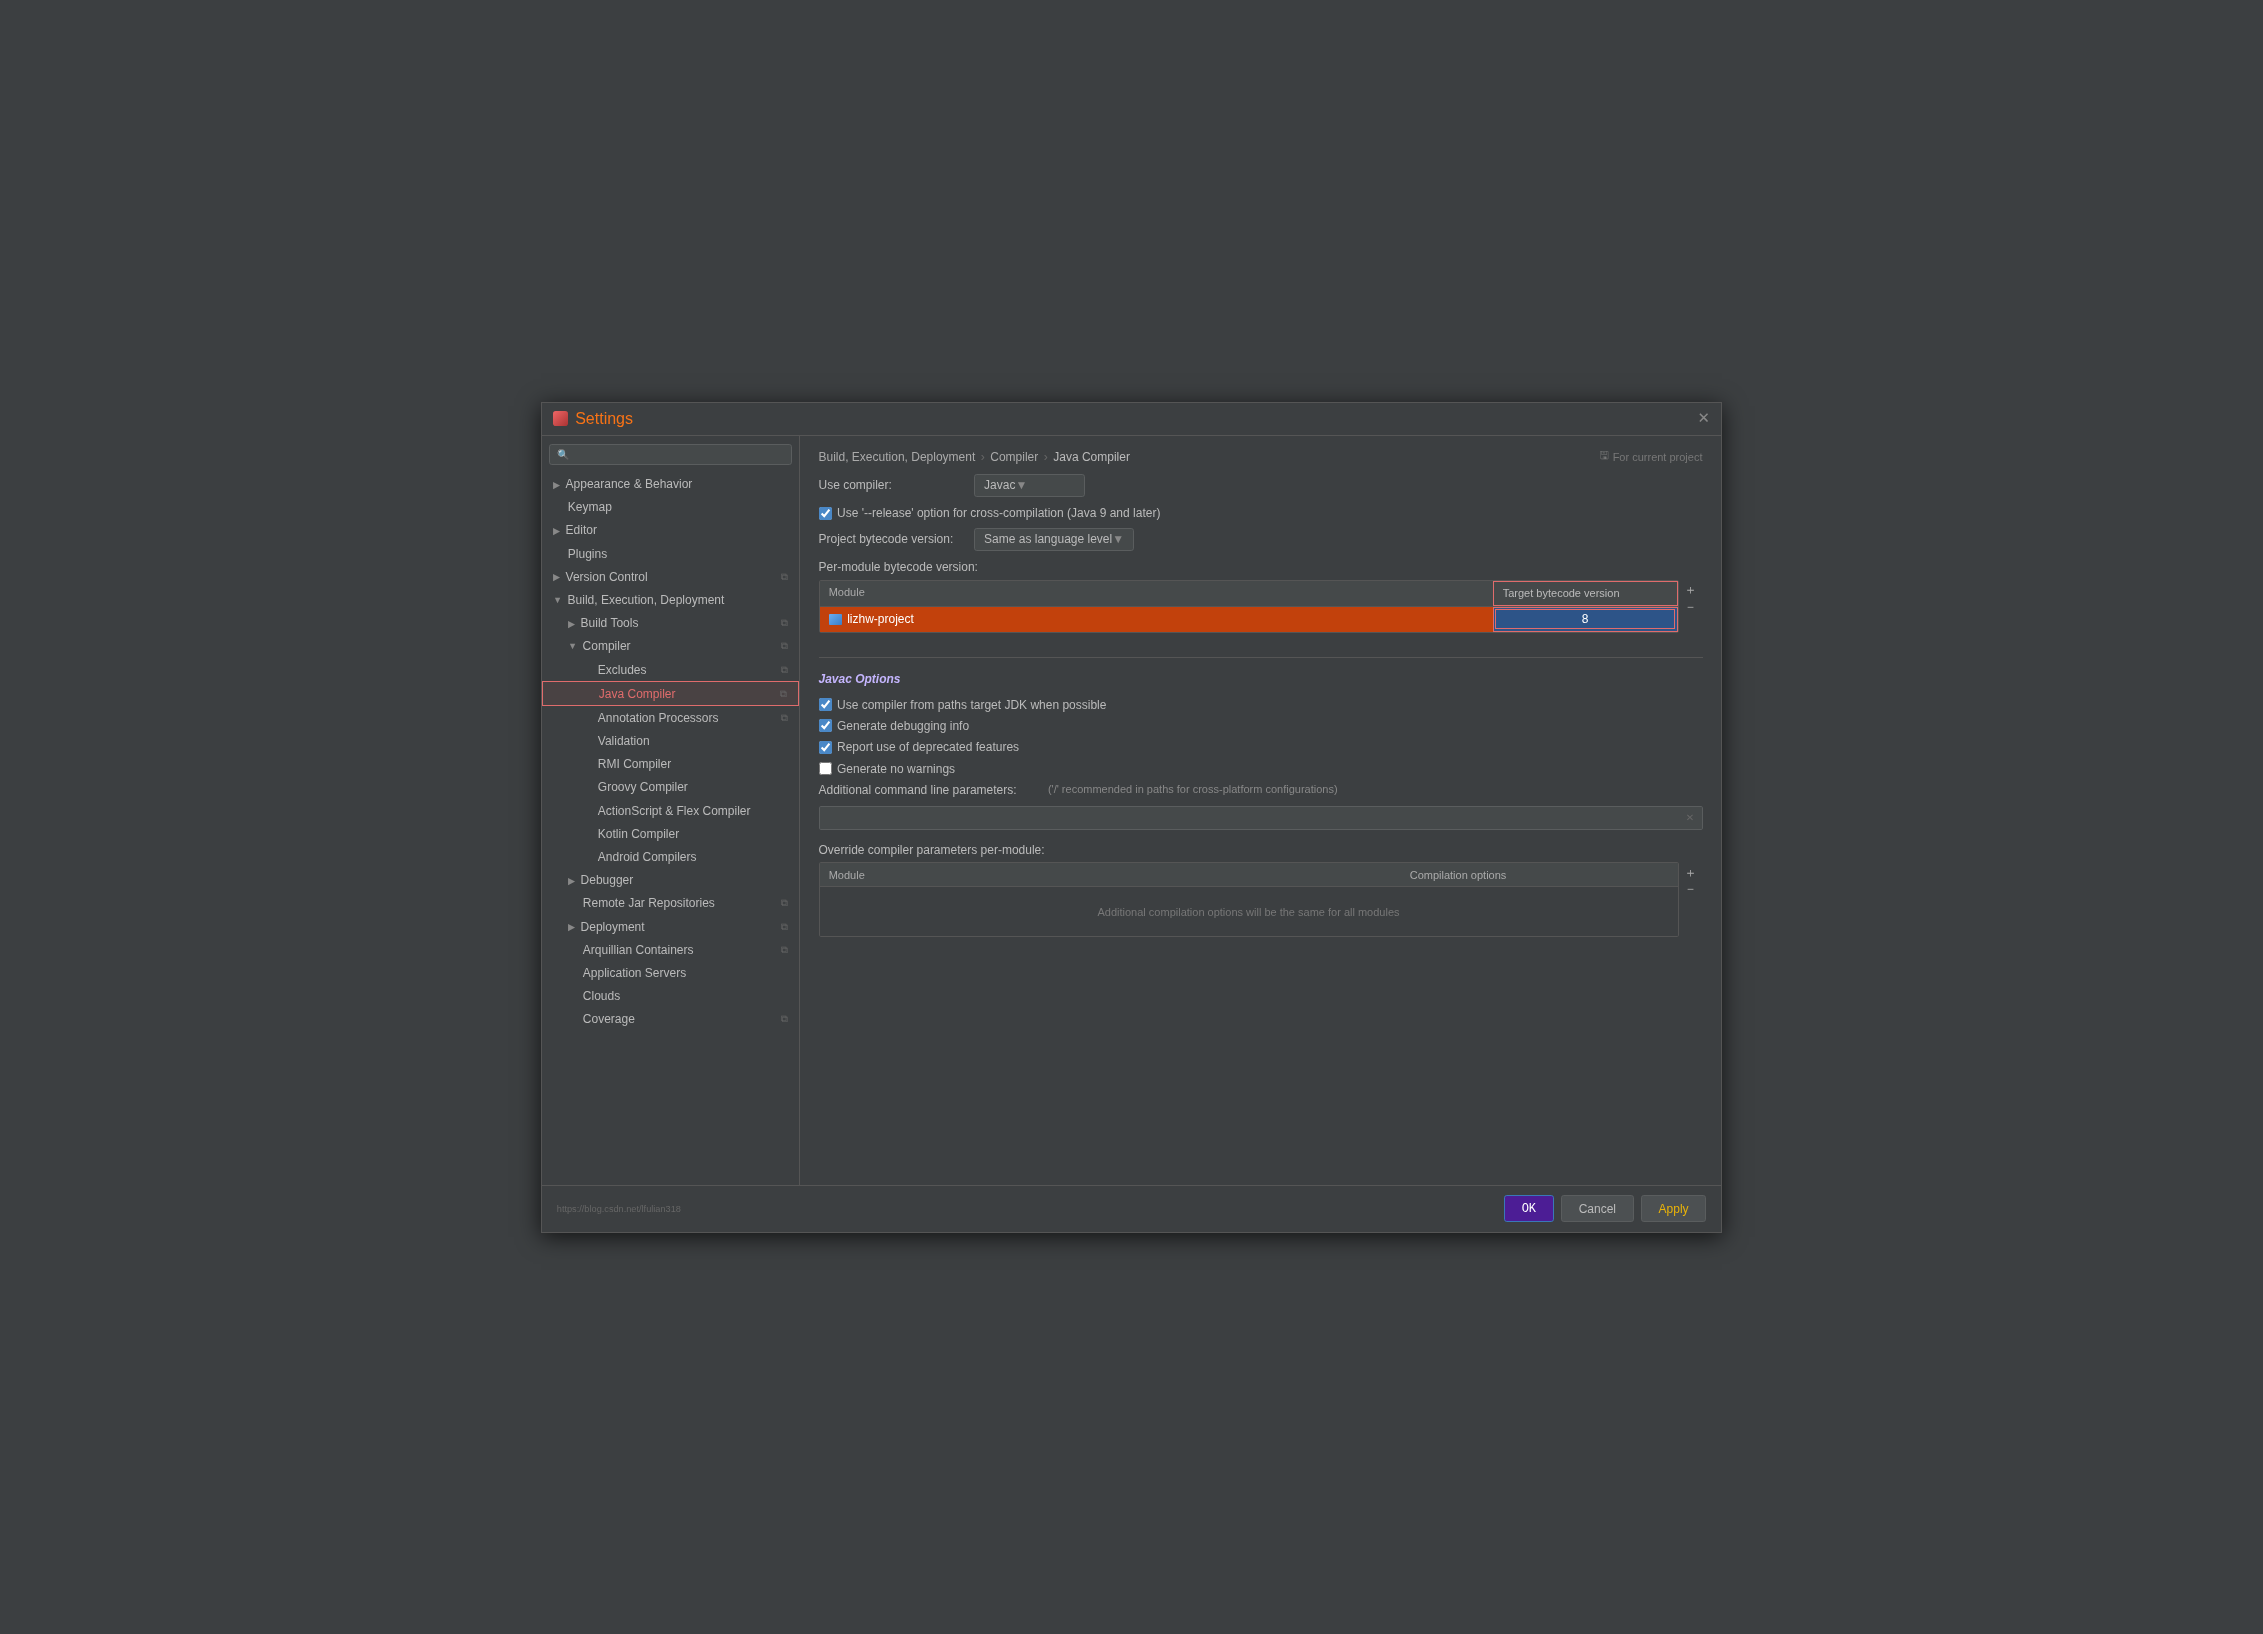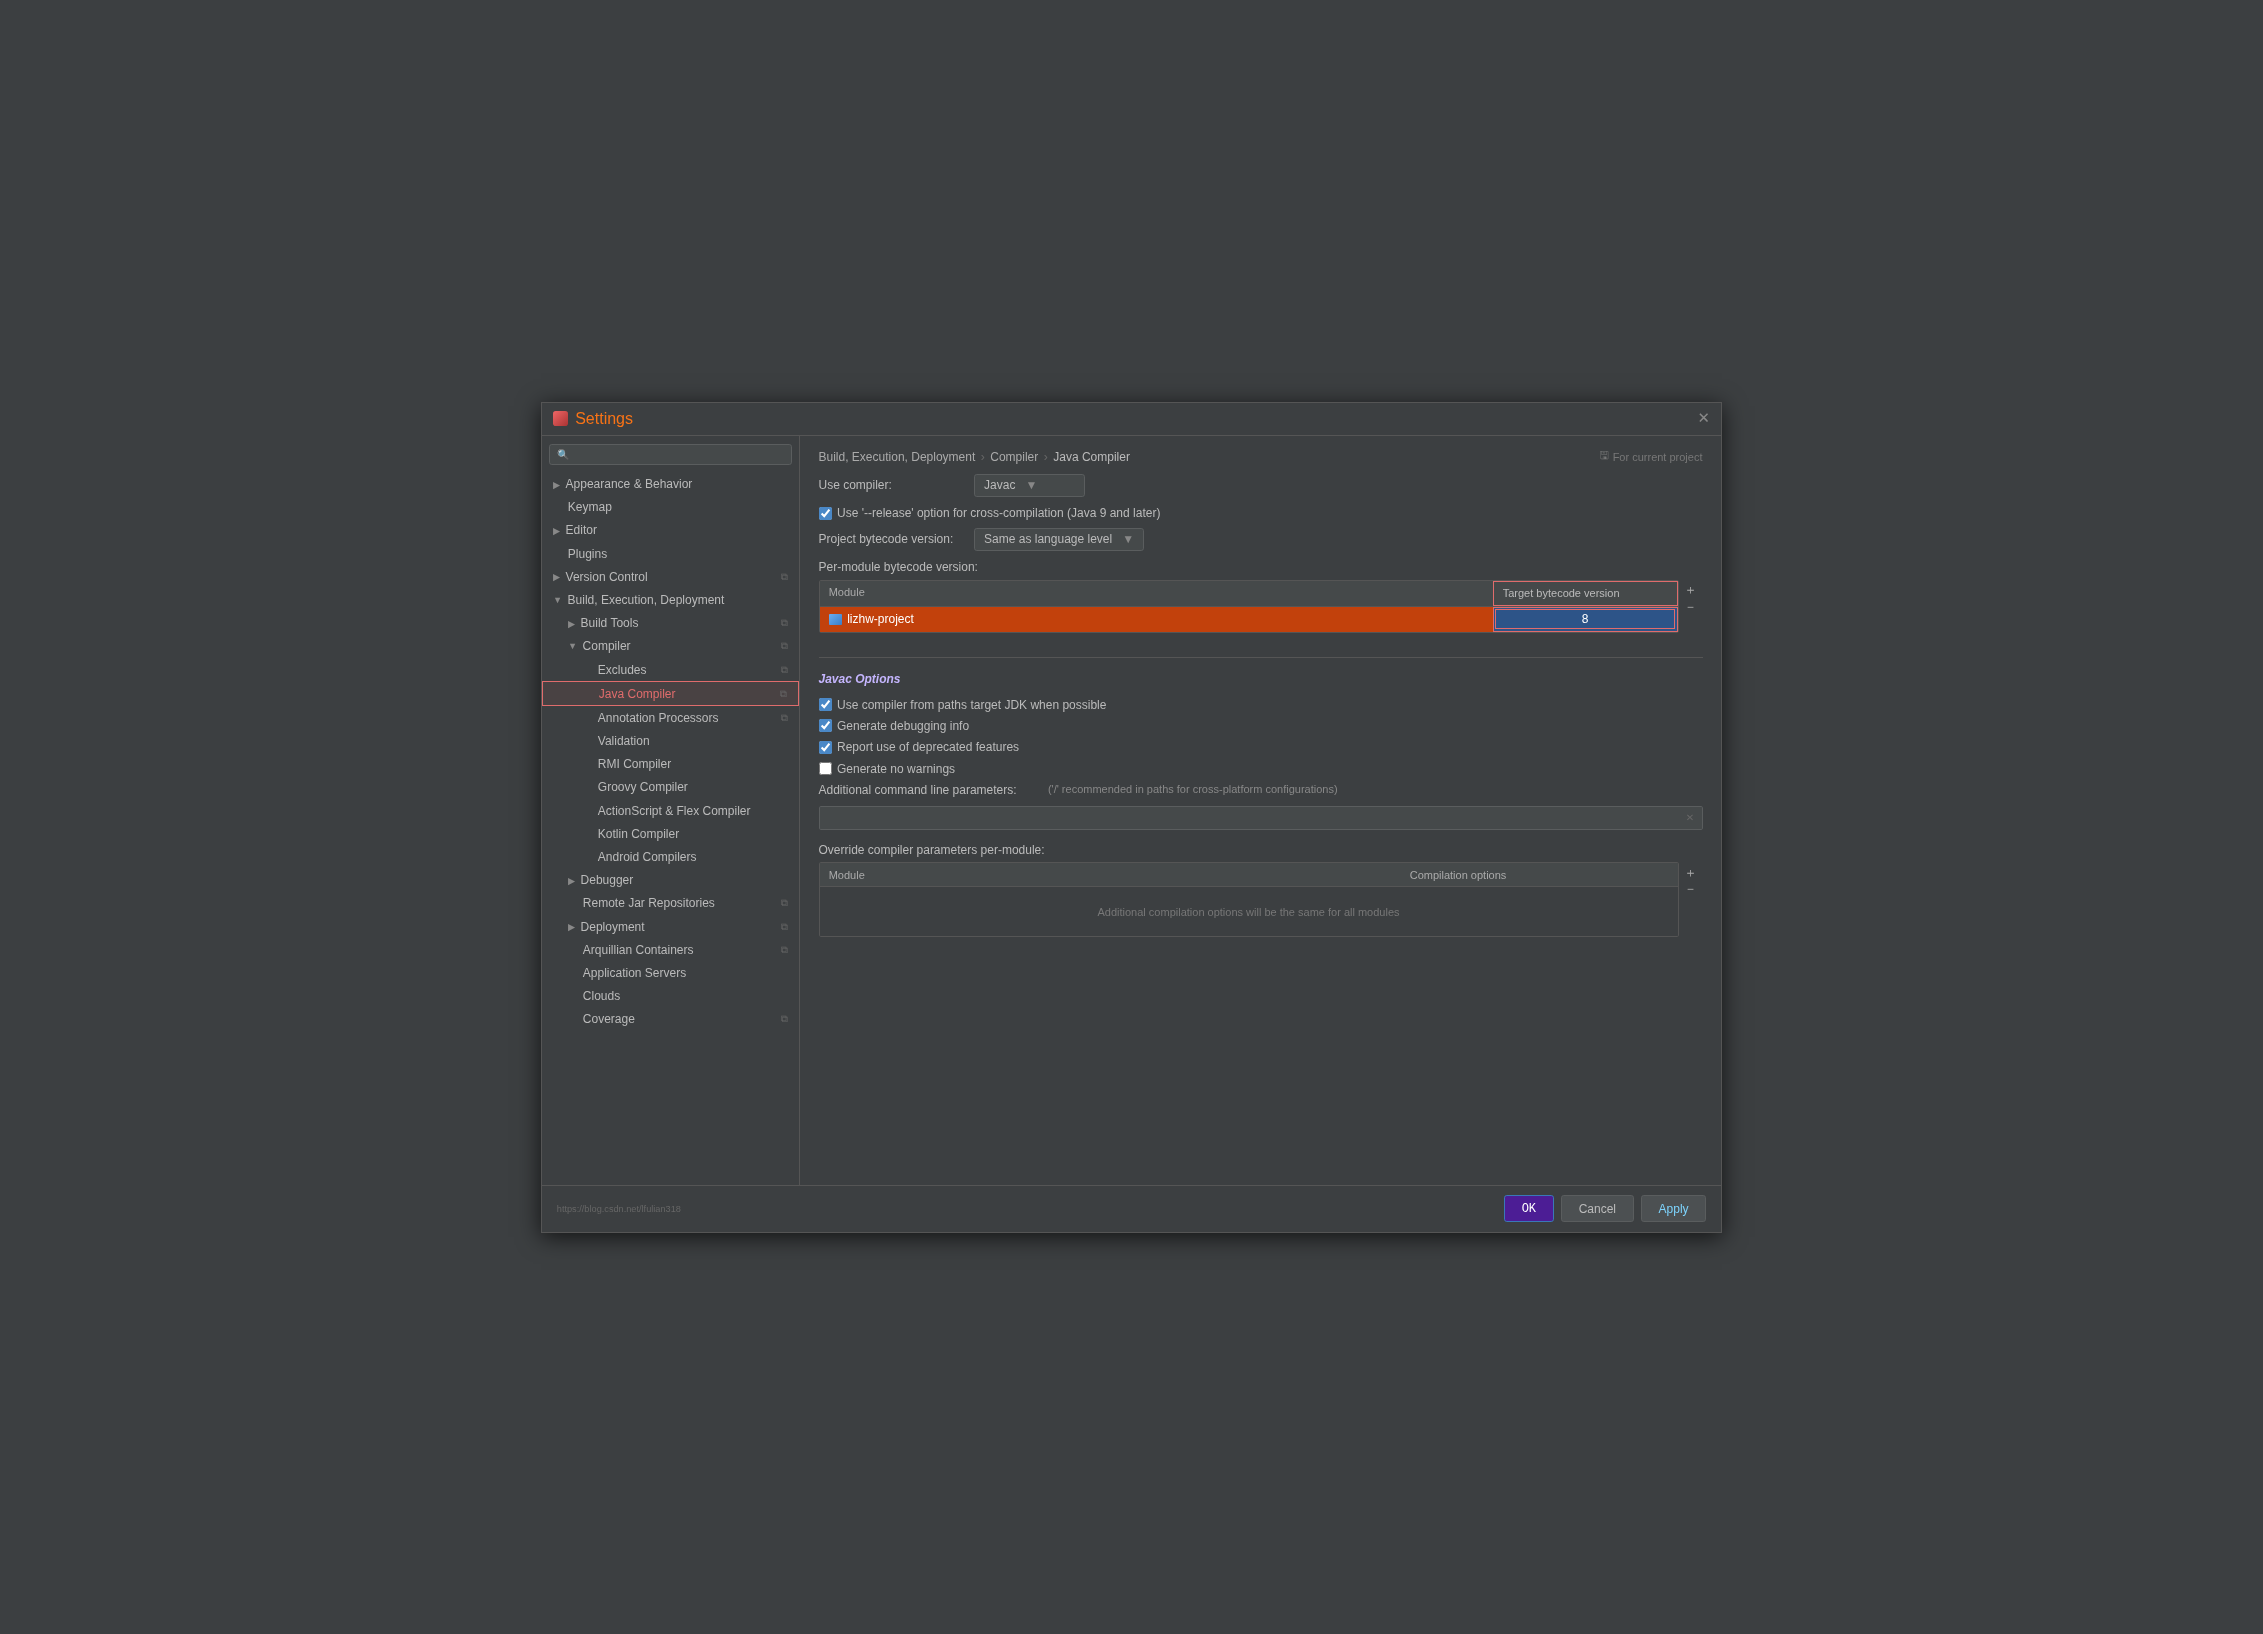--- a/index.html
+++ b/index.html
@@ -154,21 +154,21 @@
     .dropdown-btn {
       background: #45494a;
       border: 0.9px solid #5a5d5e;
       border-radius: 2.8px;
       padding: 3.7px 9.2px;
       color: #bbbbbb;
       font-size: 12px;
       cursor: pointer;
       display: flex;
       align-items: center;
-      gap: 10px;
+      gap: 0;
       min-width: 111px;
     }
     .dropdown-btn .arrow { color: #888; }
     .checkbox-row {
       display: flex;
       align-items: center;
       margin-bottom: 7.4px;
       gap: 5.5px;
       font-size: 12px;
       color: #bbbbbb;
@@ -311,21 +311,21 @@
       border-color: #3a78b7;
       font-family: Liberation Mono, monospace;
     }
     .btn-cancel {
       background: #4c5052;
       color: #bbbbbb;
       border-color: #5a5d5e;
     }
     .btn-apply {
       background: #4c5052;
-      color: #7dd3fc;
+      color: #eab308;
       border-color: #5a5d5e;
     }
     .url-hint {
       font-size: 9.2px;
       color: #666;
       margin-right: auto;
     }
     
     ::-webkit-scrollbar { width: 7.4px; height: 7.4px; }
     ::-webkit-scrollbar-track { background: #3c3f41; }

